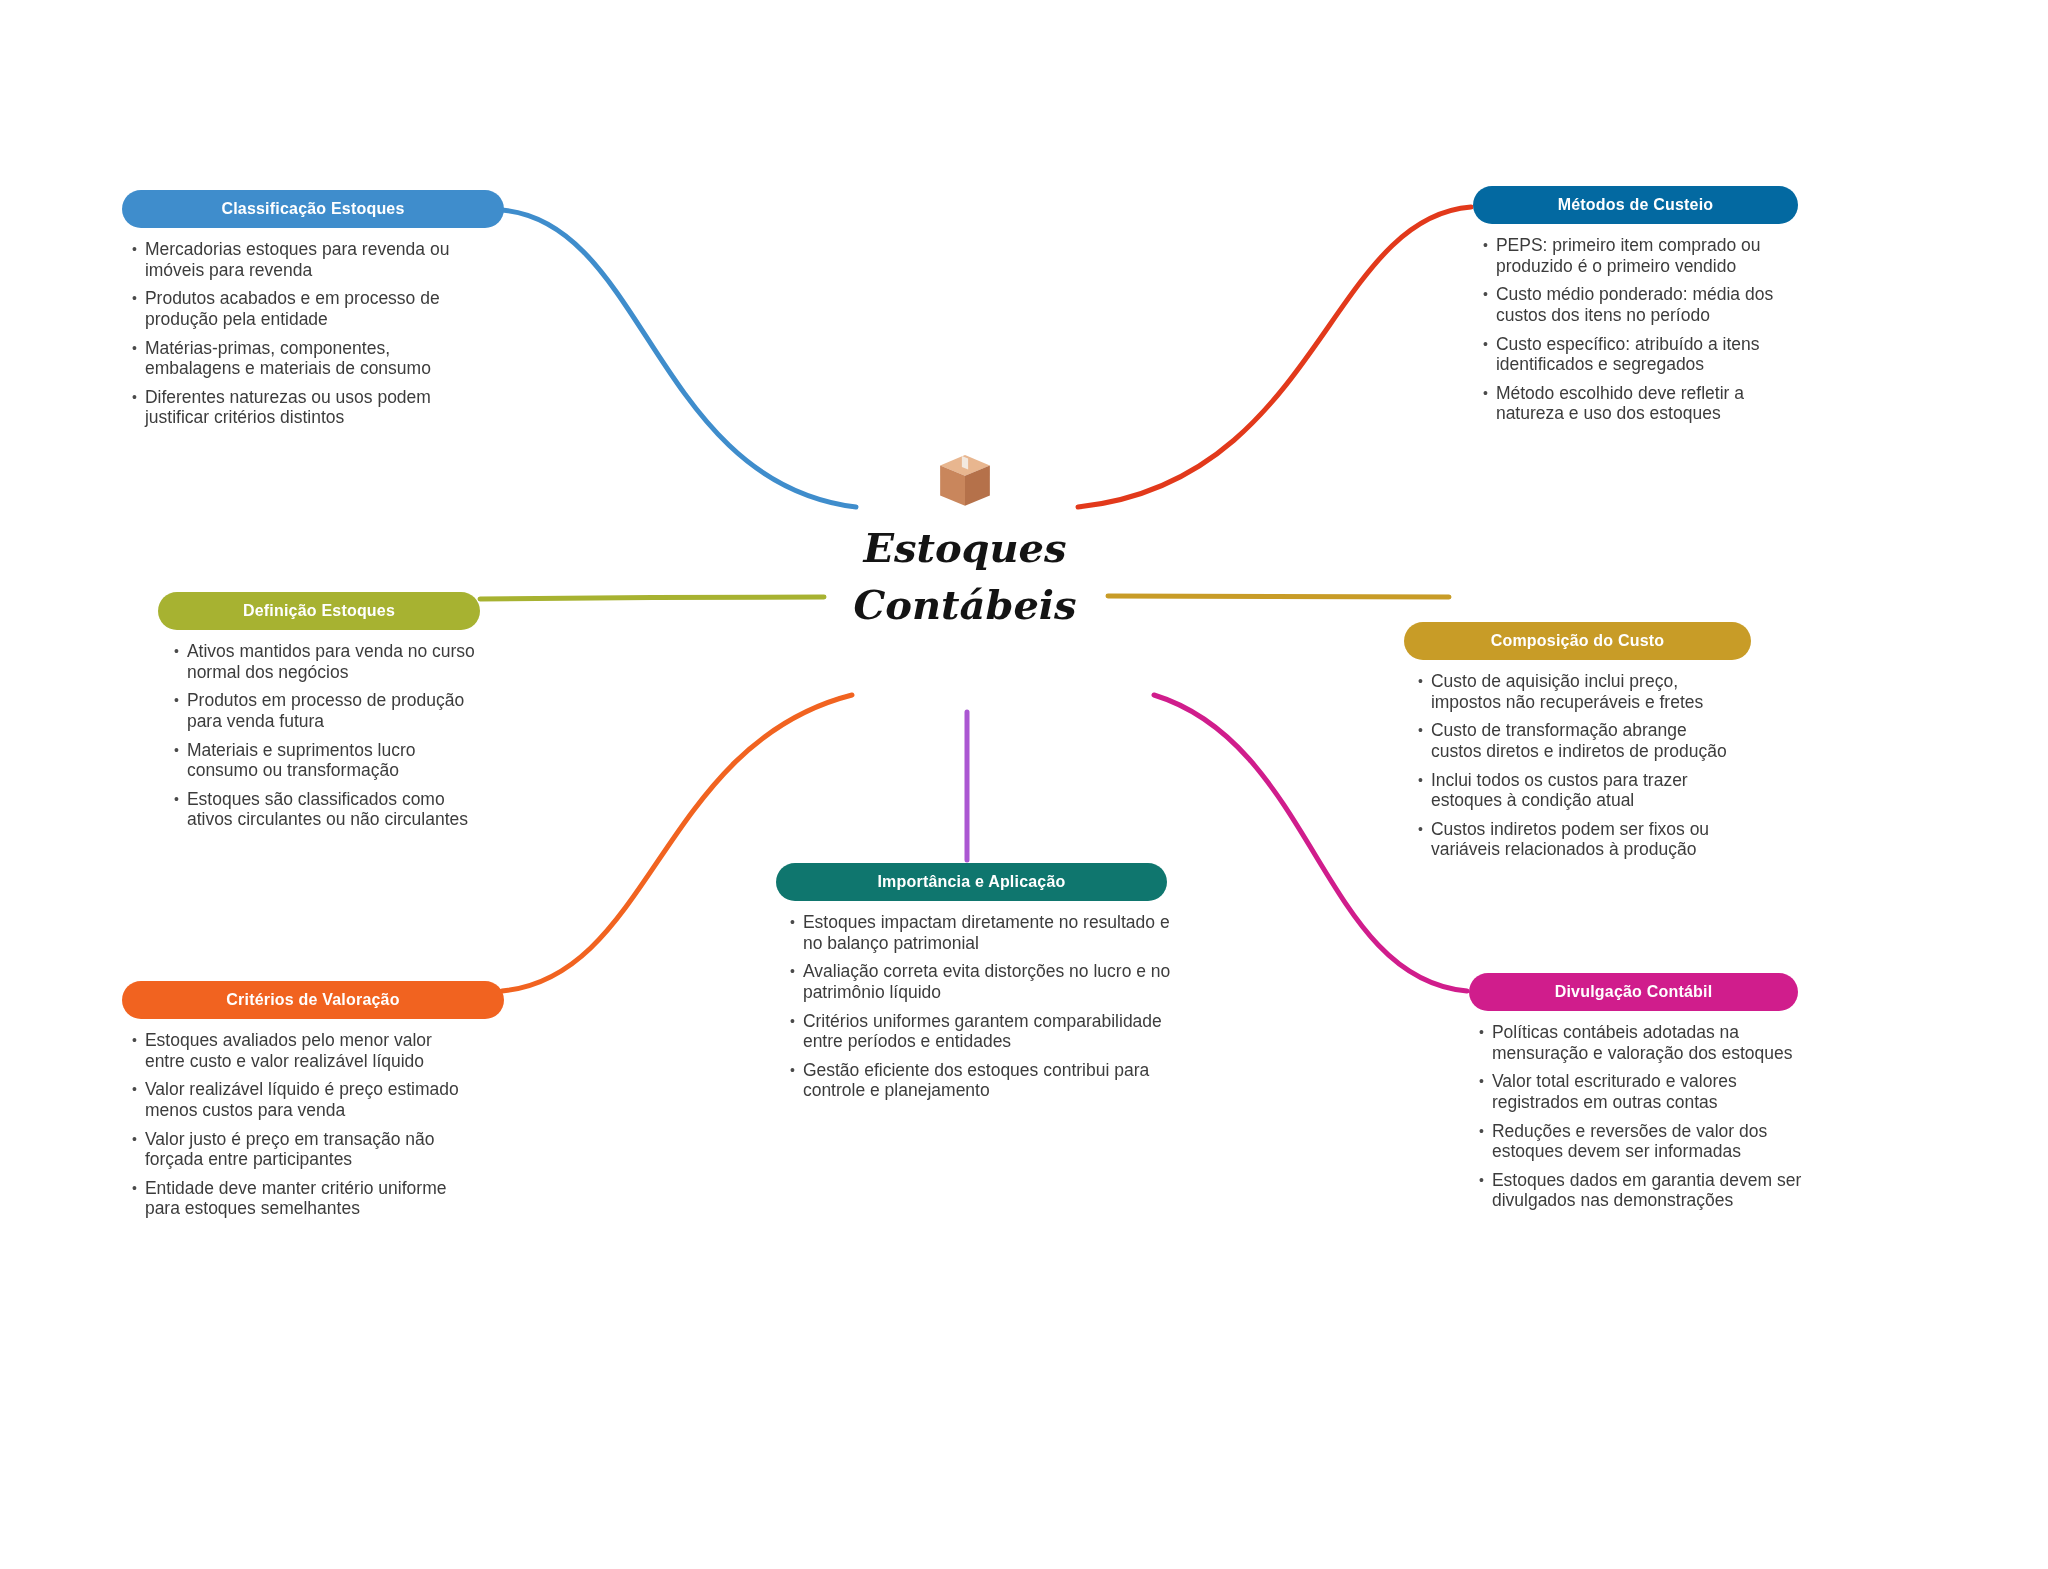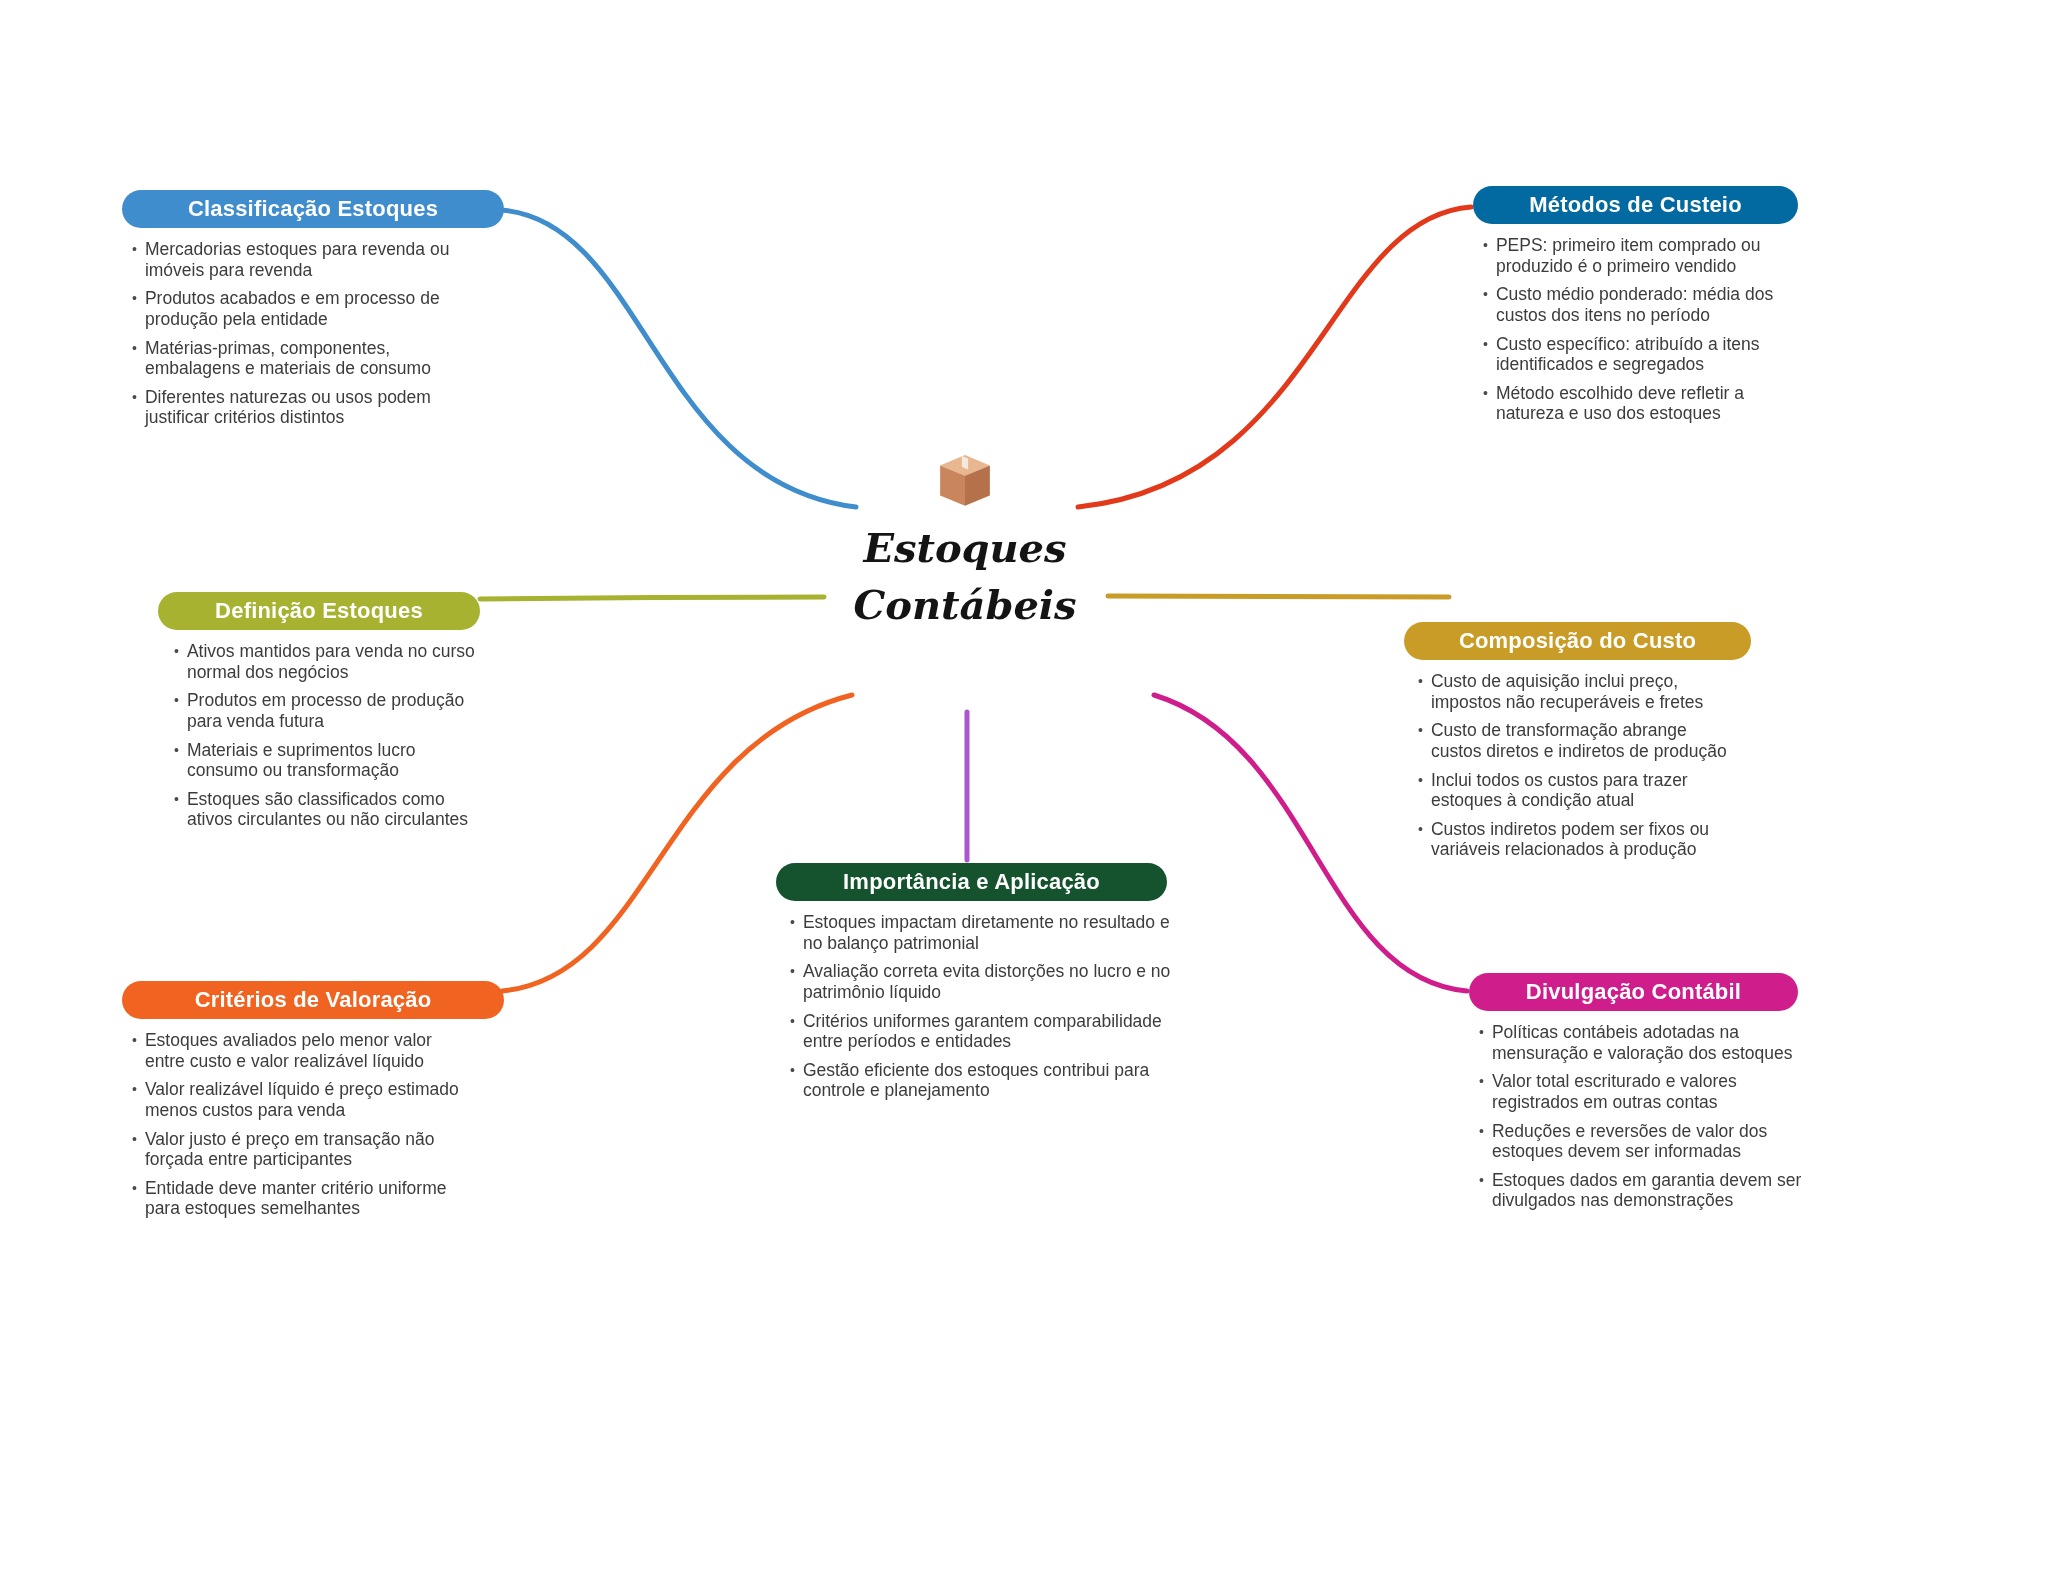--- a/index.html
+++ b/index.html
@@ -9,21 +9,21 @@
     height: 1569px;
     background: #ffffff;
     font-family: "Liberation Sans", sans-serif;
     overflow: hidden;
   }
   .connector-layer { position: absolute; left: 0; top: 0; z-index: 0; }
   .node { position: absolute; z-index: 1; }
   .pill {
     display: flex; align-items: center; justify-content: center;
     height: 38px; border-radius: 19px;
-    color: #ffffff; font-weight: 700; font-size: 22px; letter-spacing: .2px;
+    color: #ffffff; font-weight: 700; font-size: 16px; letter-spacing: .2px;
     cursor: pointer; white-space: nowrap;
   }
   .bullets {
     list-style: none; margin: 11px 0 0 0; padding: 0 0 0 10px;
     display: flex; flex-direction: column; gap: 8px;
   }
   .bullets li { display: flex; gap: 8px; font-size: 17.5px; line-height: 1.18; color: #3c3c3c; }
   .bullets .dot { flex: 0 0 auto; font-size: 14px; line-height: 1.45; color: #4a4a4a; }
   .center-topic { position: absolute; z-index: 1; text-align: center; }
   .center-title {
@@ -199,21 +199,21 @@
           <span>Reduções e reversões de valor dos estoques devem ser informadas</span>
         </li>
       <li>
           <span class="dot">•</span>
           <span>Estoques dados em garantia devem ser divulgados nas demonstrações</span>
         </li>
     </ul>
   </section>
 
   <section class="node" style="left:776px; top:863px; width:391px;">
-    <header class="pill" style="background-color: #14532d;">
+    <header class="pill" style="background-color: #0f766e;">
       <span>Importância e Aplicação</span>
     </header>
     <ul class="bullets" style="width:382px; padding-left:14px;">
       <li>
           <span class="dot">•</span>
           <span>Estoques impactam diretamente no resultado e no balanço patrimonial</span>
         </li>
       <li>
           <span class="dot">•</span>
           <span>Avaliação correta evita distorções no lucro e no patrimônio líquido</span>

